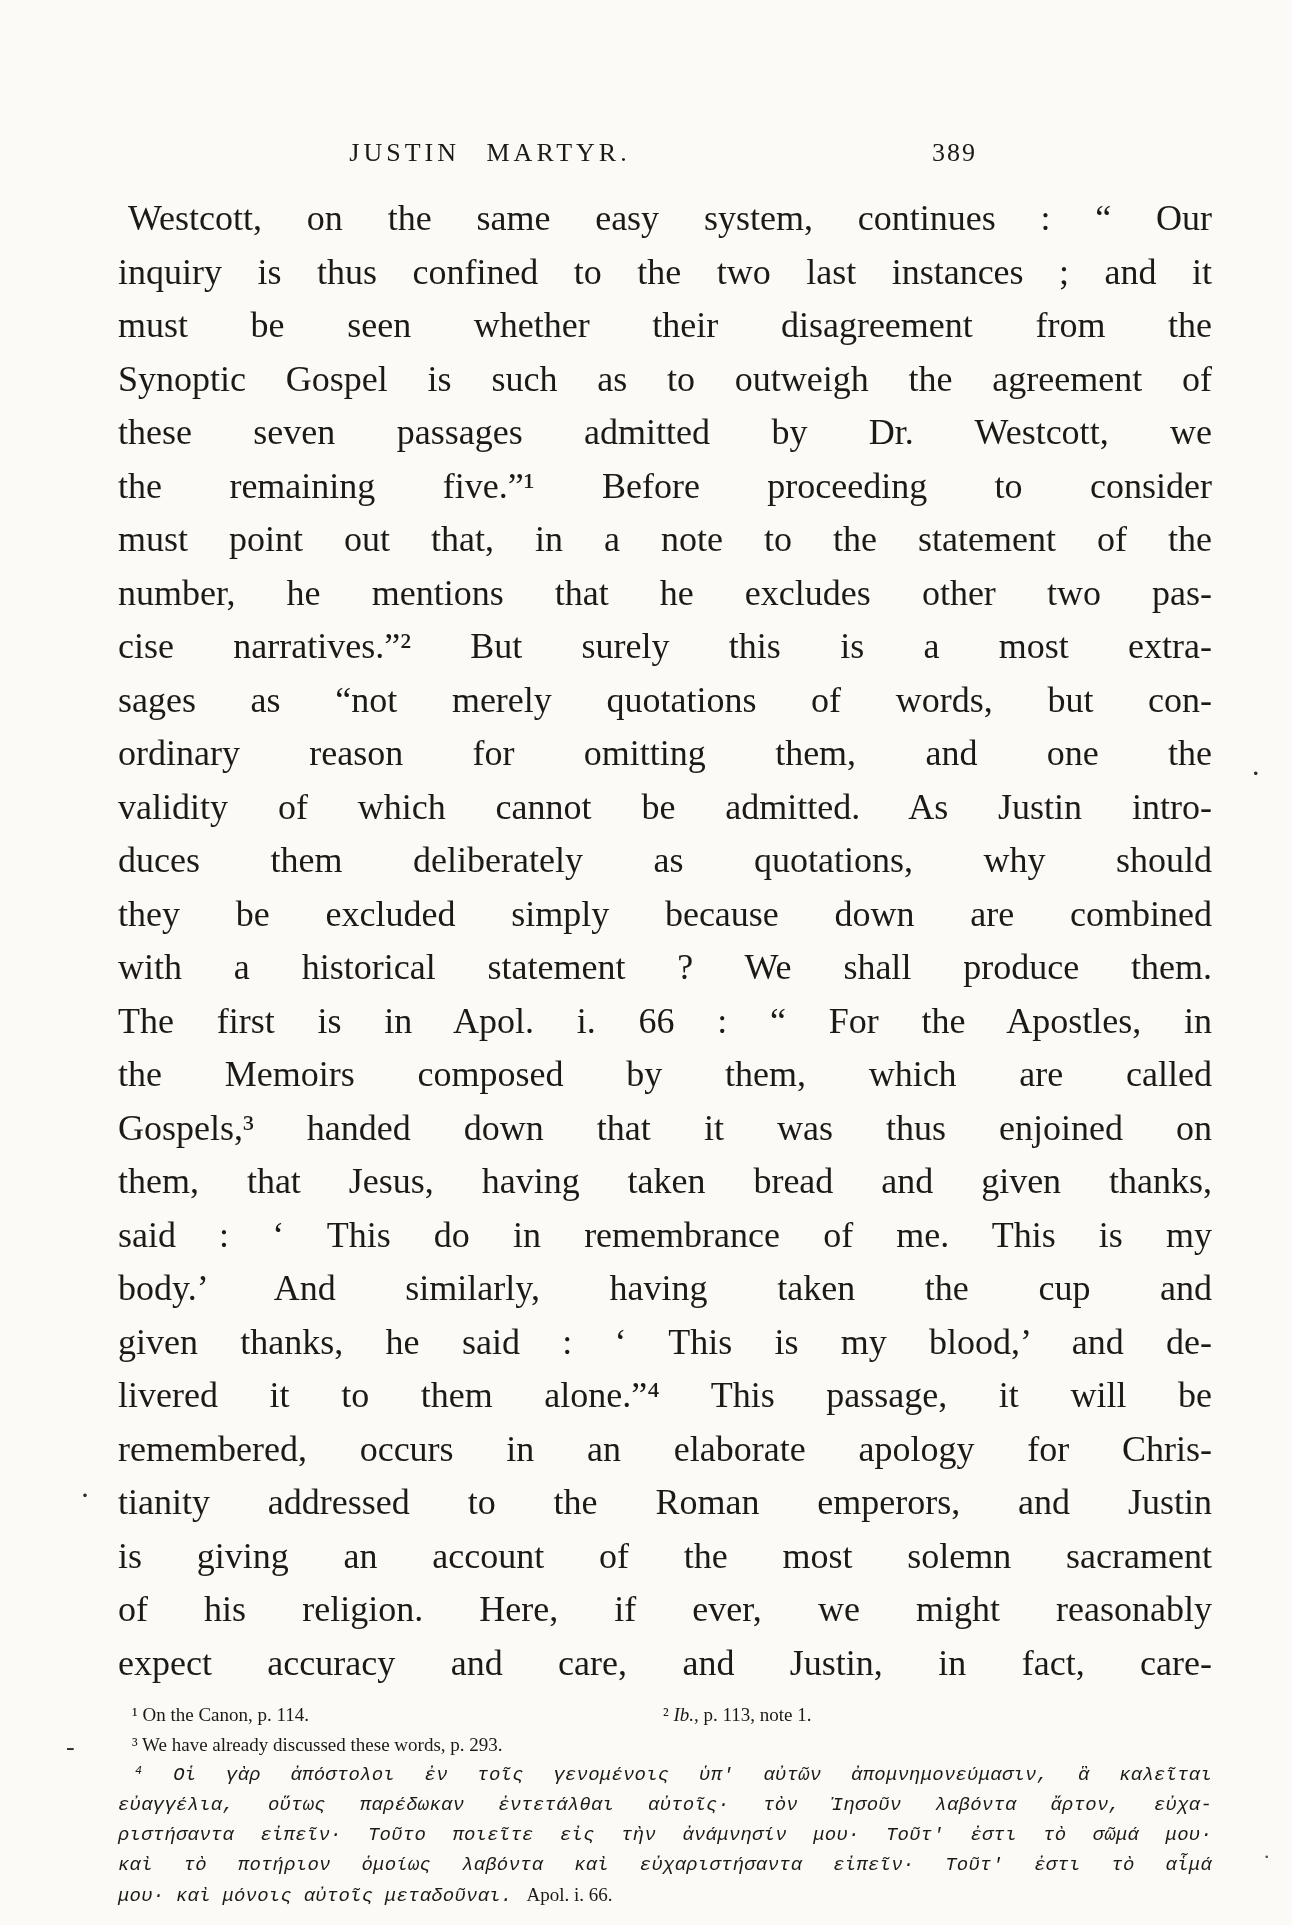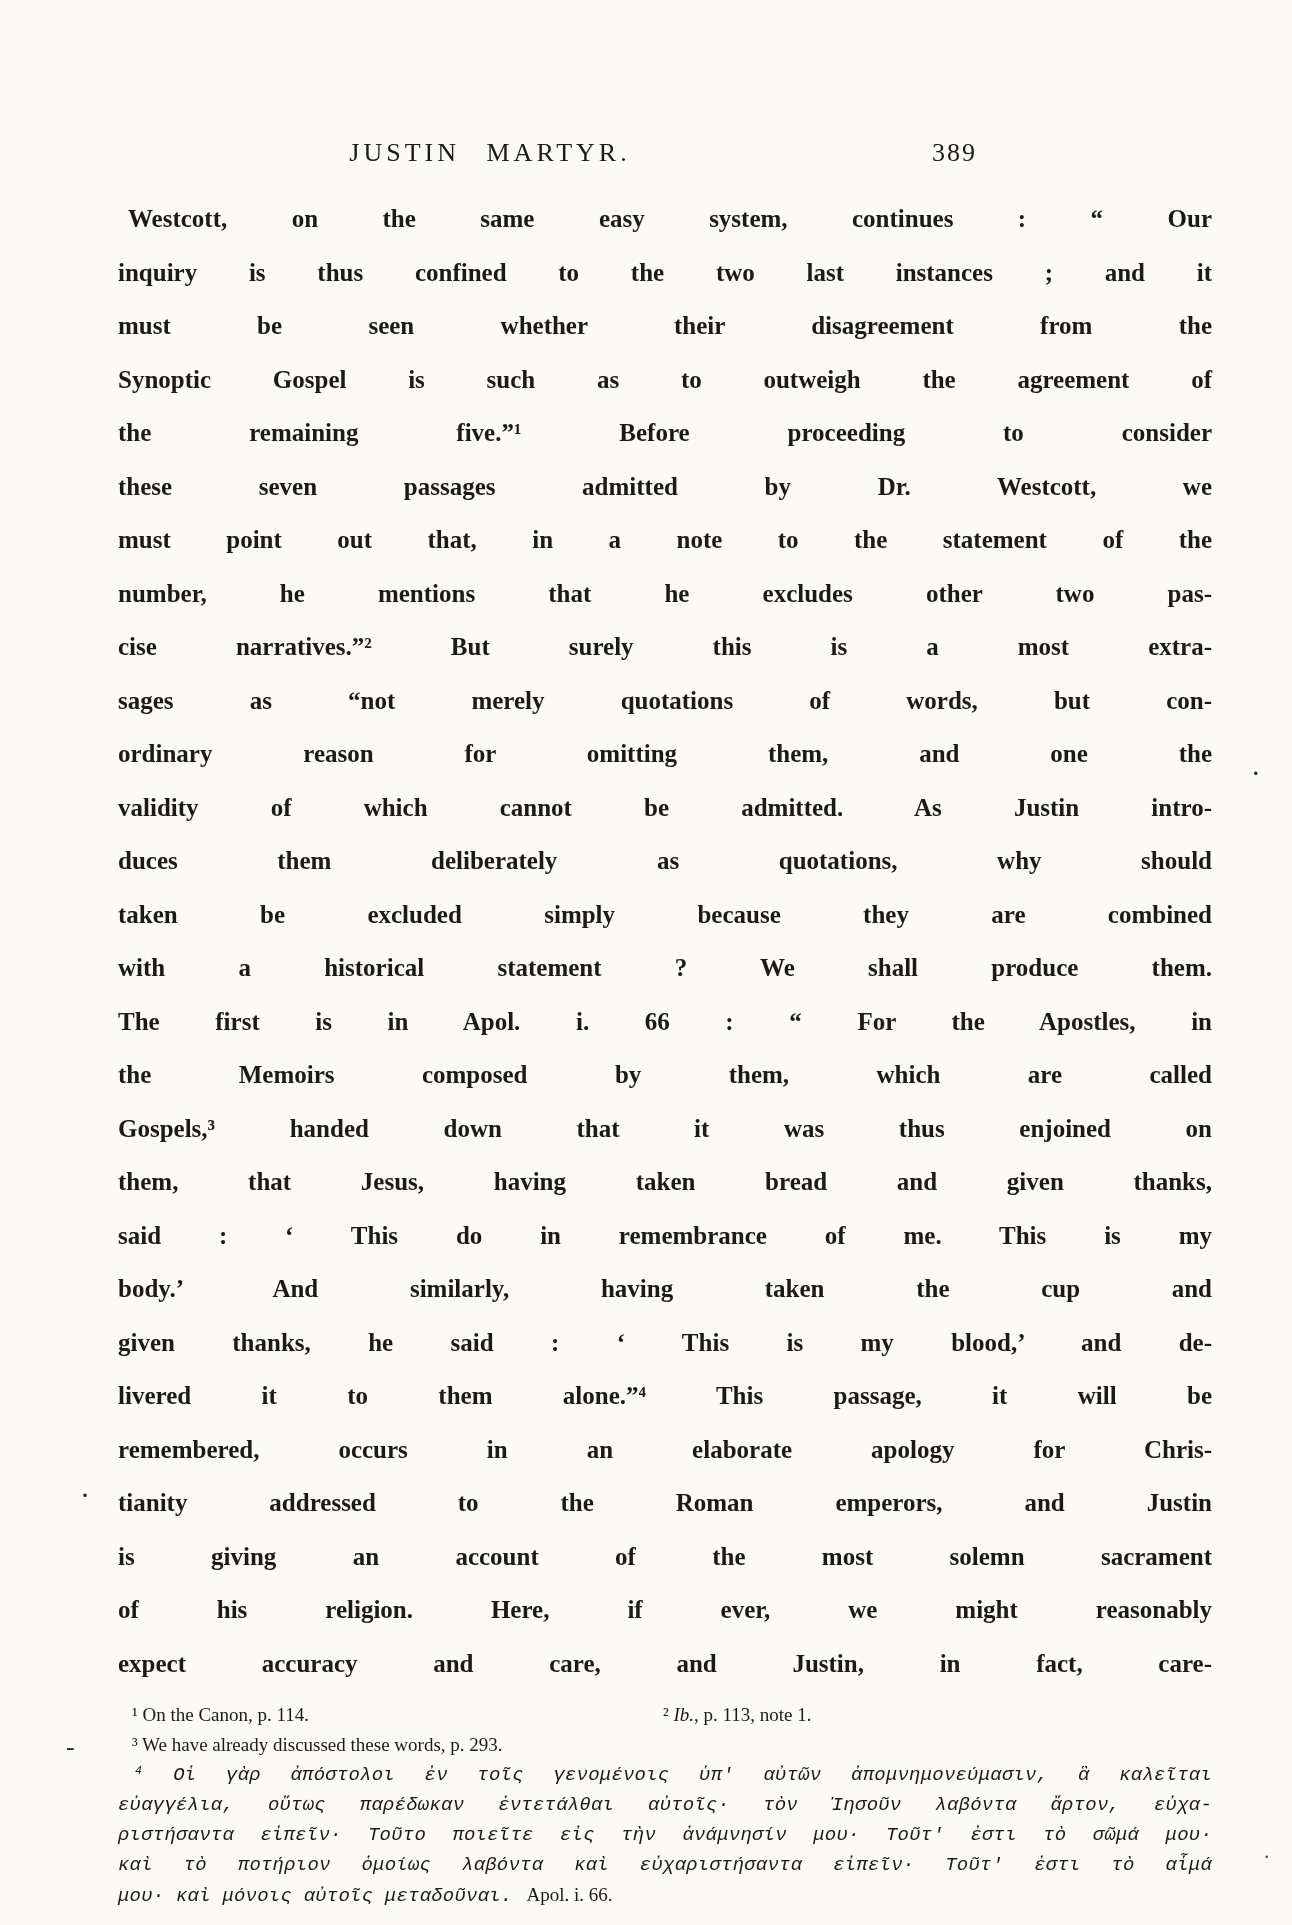--- a/index.html
+++ b/index.html
@@ -28,21 +28,21 @@
     letter-spacing:4px;word-spacing:16px;
     white-space:nowrap;
   }
   .folio{
     position:absolute;left:814px;top:0;
     letter-spacing:2px;
   }
   
   .body-text{
     position:absolute;top:192px;left:98px;width:1094px;
-    font-size:25px;line-height:53.5px;font-weight:bold;
+    font-size:36px;line-height:53.5px;
   }
   .body-text .line{
     text-align:justify;
     text-align-last:justify;
     height:53.5px;
     overflow:visible;
   }
   .body-text .line:first-child{padding-left:10px;}
   
   .footnotes{
@@ -83,30 +83,30 @@
   <header class="running-head">
     <span class="head-title">JUSTIN MARTYR.</span>
     <span class="folio">389</span>
   </header>
 
   <main class="body-text">
     <div class="line">Westcott, on the same easy system, continues : “ Our</div>
     <div class="line">inquiry is thus confined to the two last instances ; and it</div>
     <div class="line">must be seen whether their disagreement from the</div>
     <div class="line">Synoptic Gospel is such as to outweigh the agreement of</div>
+    <div class="line">these seven passages admitted by Dr. Westcott, we</div>
     <div class="line">the remaining five.”¹ Before proceeding to consider</div>
-    <div class="line">these seven passages admitted by Dr. Westcott, we</div>
     <div class="line">must point out that, in a note to the statement of the</div>
     <div class="line">number, he mentions that he excludes other two pas-</div>
     <div class="line">cise narratives.”² But surely this is a most extra-</div>
     <div class="line">sages as “not merely quotations of words, but con-</div>
     <div class="line">ordinary reason for omitting them, and one the</div>
     <div class="line">validity of which cannot be admitted. As Justin intro-</div>
     <div class="line">duces them deliberately as quotations, why should</div>
-    <div class="line">taken be excluded simply because they are combined</div>
+    <div class="line">they be excluded simply because down are combined</div>
     <div class="line">with a historical statement ? We shall produce them.</div>
     <div class="line">The first is in Apol. i. 66 : “ For the Apostles, in</div>
     <div class="line">the Memoirs composed by them, which are called</div>
     <div class="line">Gospels,³ handed down that it was thus enjoined on</div>
     <div class="line">them, that Jesus, having taken bread and given thanks,</div>
     <div class="line">said : ‘ This do in remembrance of me. This is my</div>
     <div class="line">body.’ And similarly, having taken the cup and</div>
     <div class="line">given thanks, he said : ‘ This is my blood,’ and de-</div>
     <div class="line">livered it to them alone.”⁴ This passage, it will be</div>
     <div class="line">remembered, occurs in an elaborate apology for Chris-</div>

